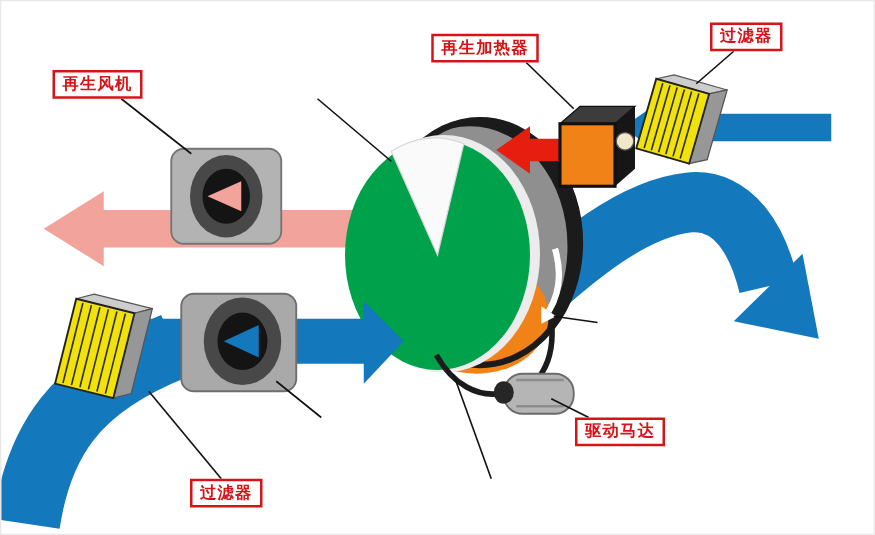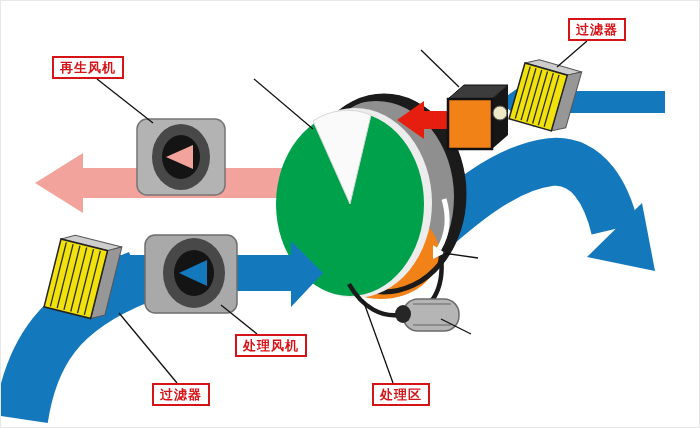--- a/index.html
+++ b/index.html
@@ -7,21 +7,21 @@
     position:relative;width:700px;height:428px;background:#ffffff;
     overflow:hidden;font-family:"DejaVu Sans",sans-serif;
     border:1px solid #e8e8e8;box-sizing:border-box;
   }
   .stage svg{position:absolute;left:0;top:0;}
   .label{
     position:absolute;background:#ffffff;border:2px solid #d61418;
     color:#d61418;font-size:13px;font-weight:bold;line-height:1;
     padding:3px 6px;white-space:nowrap;letter-spacing:1px;z-index:5;
   }
-  .lbl-regen-fan{left:51px;top:55px}
+  .lbl-regen-fan{left:41px;top:55px}
   .lbl-regen-zone{left:222px;top:55px}
   .lbl-regen-heater{left:344px;top:26px}
   .lbl-filter-top{left:567px;top:17px}
   .lbl-wheel{left:477px;top:245px}
   .lbl-drive-motor{left:459px;top:333px}
   .lbl-process-fan{left:234px;top:333px}
   .lbl-process-zone{left:371px;top:382px}
   .lbl-filter-bottom{left:151px;top:382px}
 </style>
 </head>
@@ -118,18 +118,18 @@
     <line x1="477" y1="257" x2="442" y2="252"></line>
     <line x1="470" y1="333" x2="440" y2="318"></line>
     <line x1="256" y1="333" x2="220" y2="304"></line>
     <line x1="392" y1="382" x2="362" y2="299"></line>
     <line x1="176" y1="382" x2="118" y2="312"></line>
   </g>
 
 </svg>
 
 <div class="label lbl-regen-fan">再生风机</div>
+<div class="label lbl-regen-heater">再生加热器</div>
 <div class="label lbl-filter-top">过滤器</div>
-<div class="label lbl-process-fan">处理风机</div>
-<div class="label lbl-process-zone">处理区</div>
+<div class="label lbl-drive-motor">驱动马达</div>
 <div class="label lbl-filter-bottom">过滤器</div>
 
 </div>
 
 </body></html>

